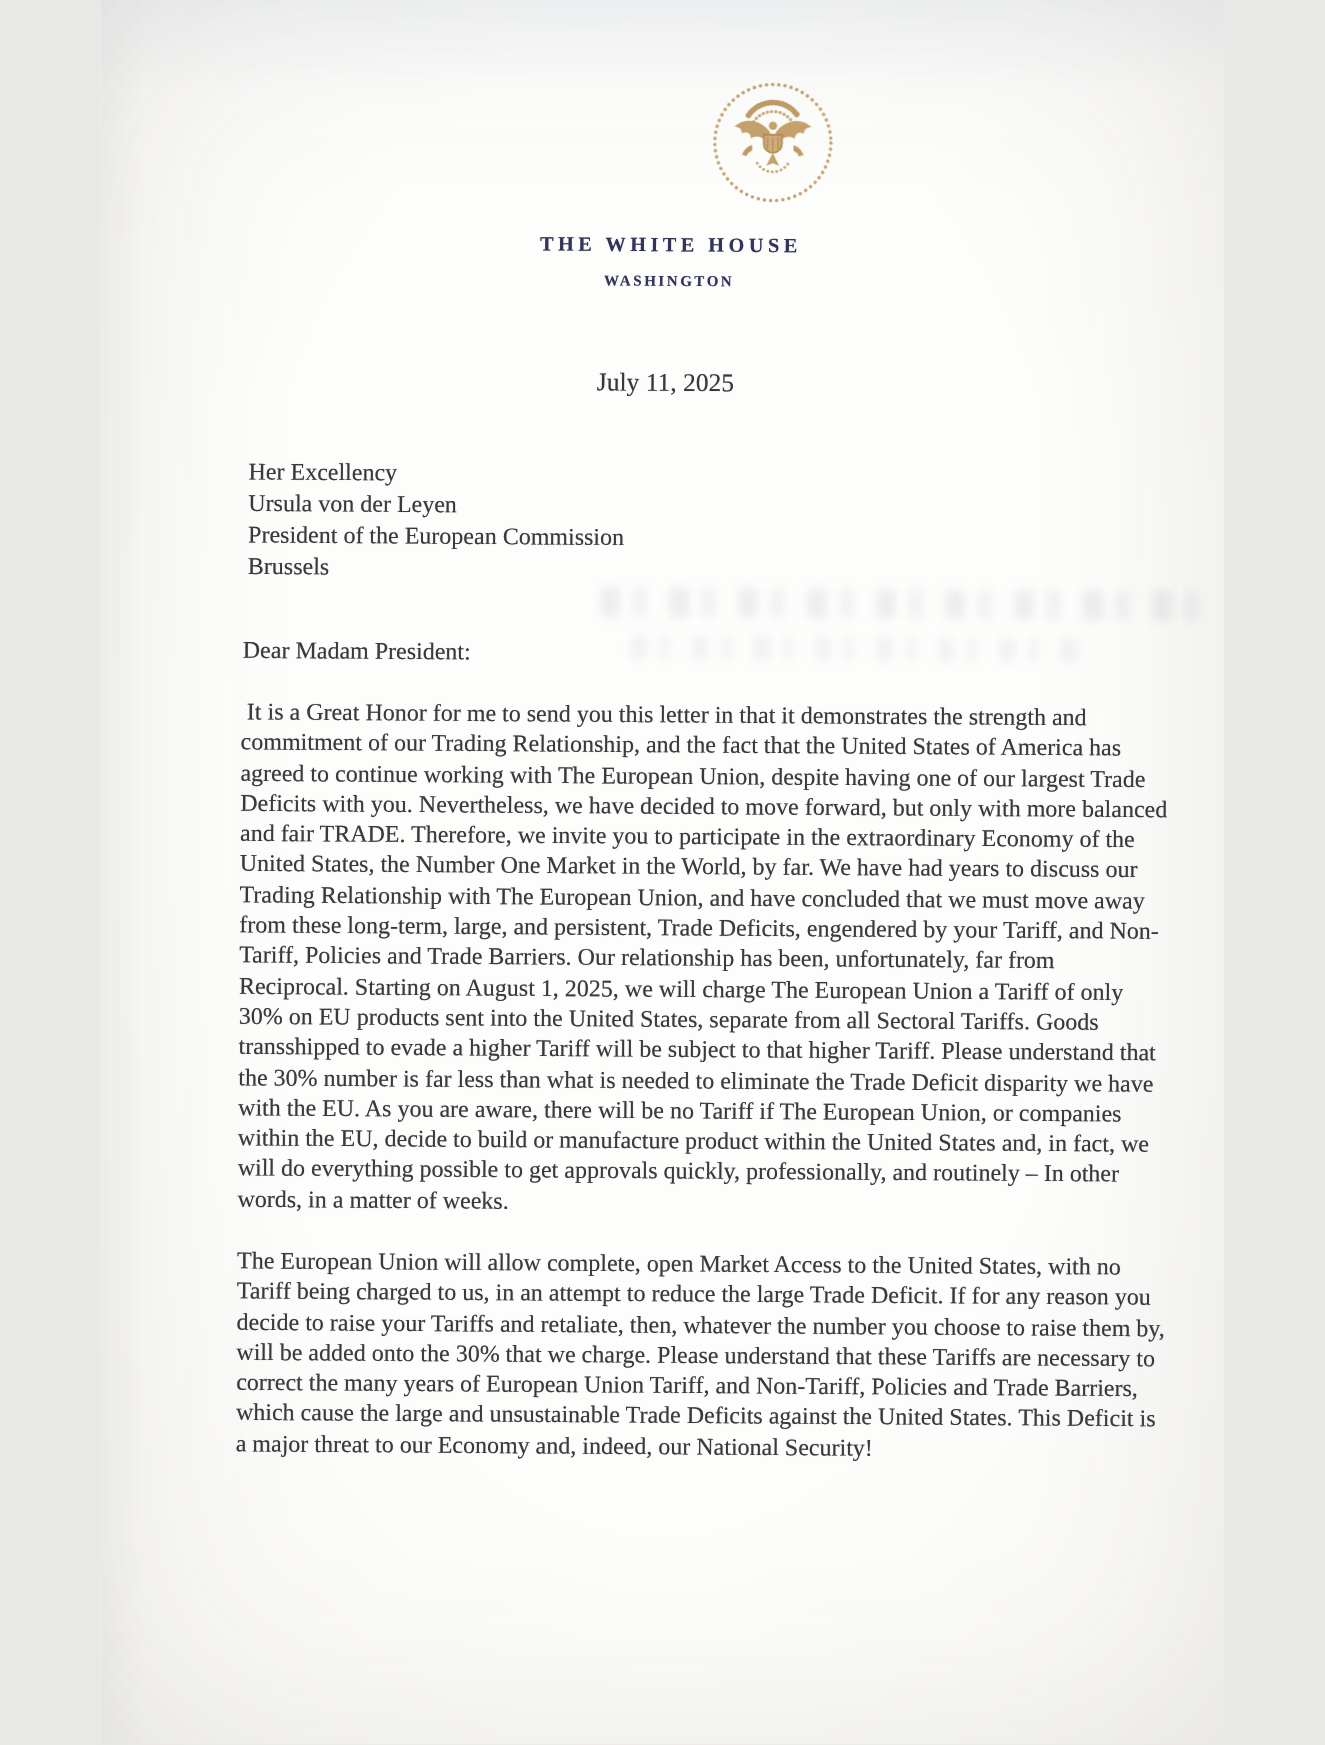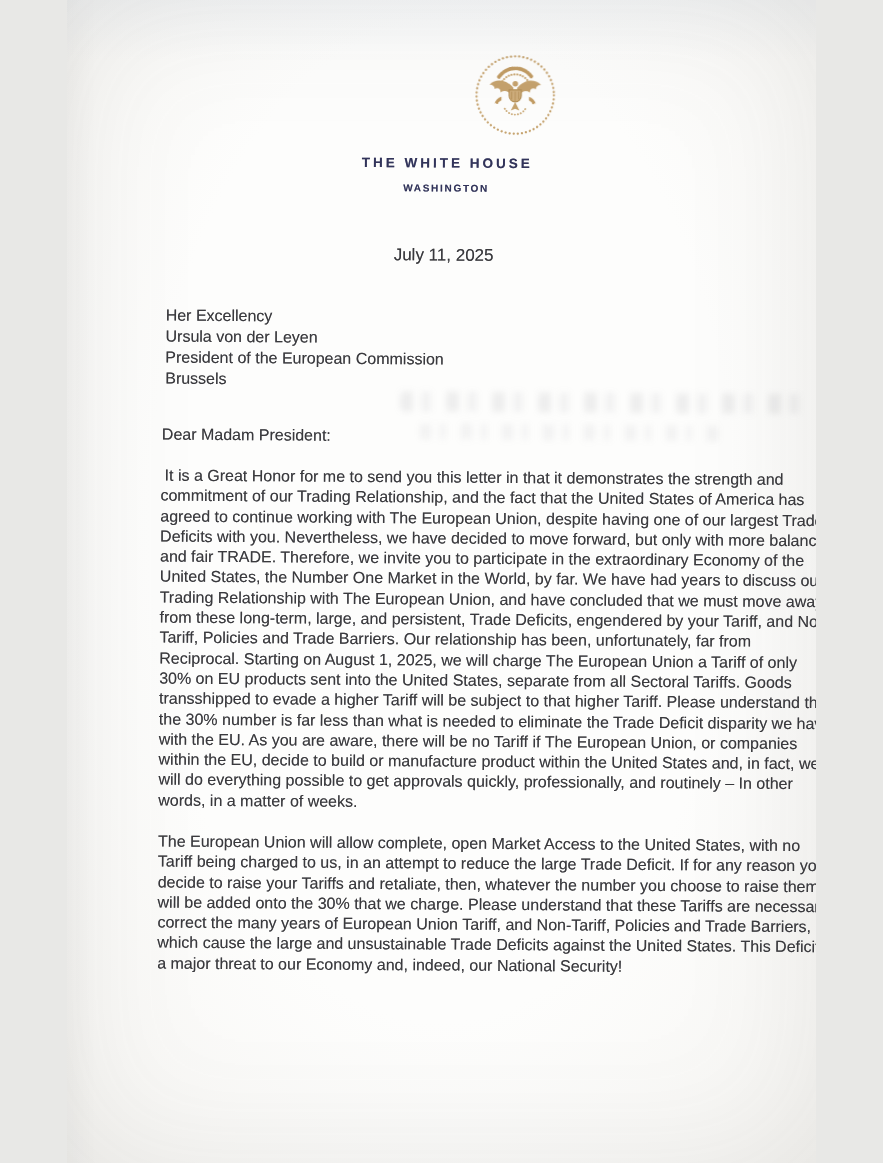--- a/index.html
+++ b/index.html
@@ -5,21 +5,21 @@
   html, body { margin: 0; padding: 0; background: #e8e8e6; }
   .photo {
     position: relative;
     width: 749px; height: 1163px;
     margin: 0 auto;
     background:
       linear-gradient(180deg, rgba(210,218,228,0.18) 0%, rgba(255,255,255,0) 60px),
       linear-gradient(90deg, rgba(0,0,0,0.025) 0%, rgba(0,0,0,0) 30px, rgba(0,0,0,0) 853px, rgba(0,0,0,0.03) 100%),
       radial-gradient(ellipse at 50% 45%, #fdfdfc 55%, #f6f5f2 100%);
     overflow: hidden;
-    font-family: Liberation Sans, sans-serif;
+    font-family: Liberation Serif, serif;
   }
   .vignette {
     position: absolute; inset: 0;
     box-shadow: inset 0 0 140px rgba(90,90,85,0.10);
     pointer-events: none;
   }
   .letter {
     position: absolute; inset: 0;
     transform: rotate(0.4deg);
     transform-origin: 441px 560px;

